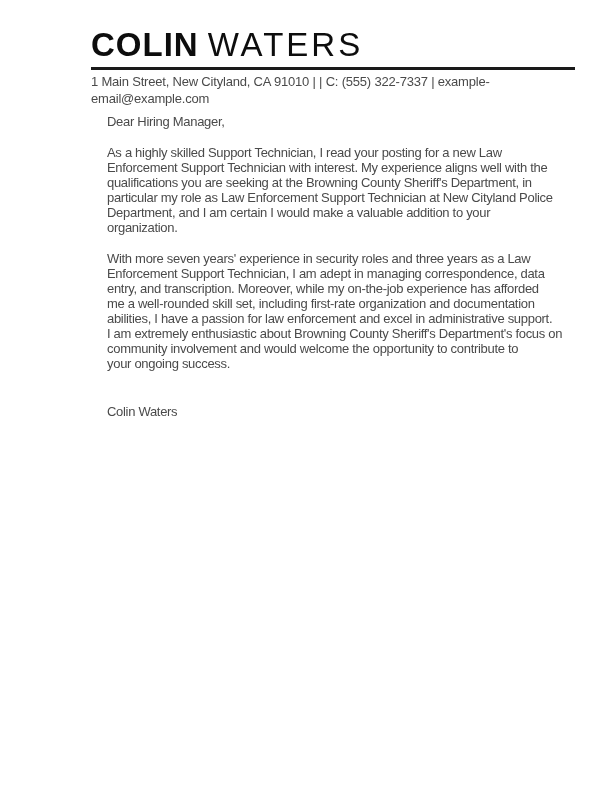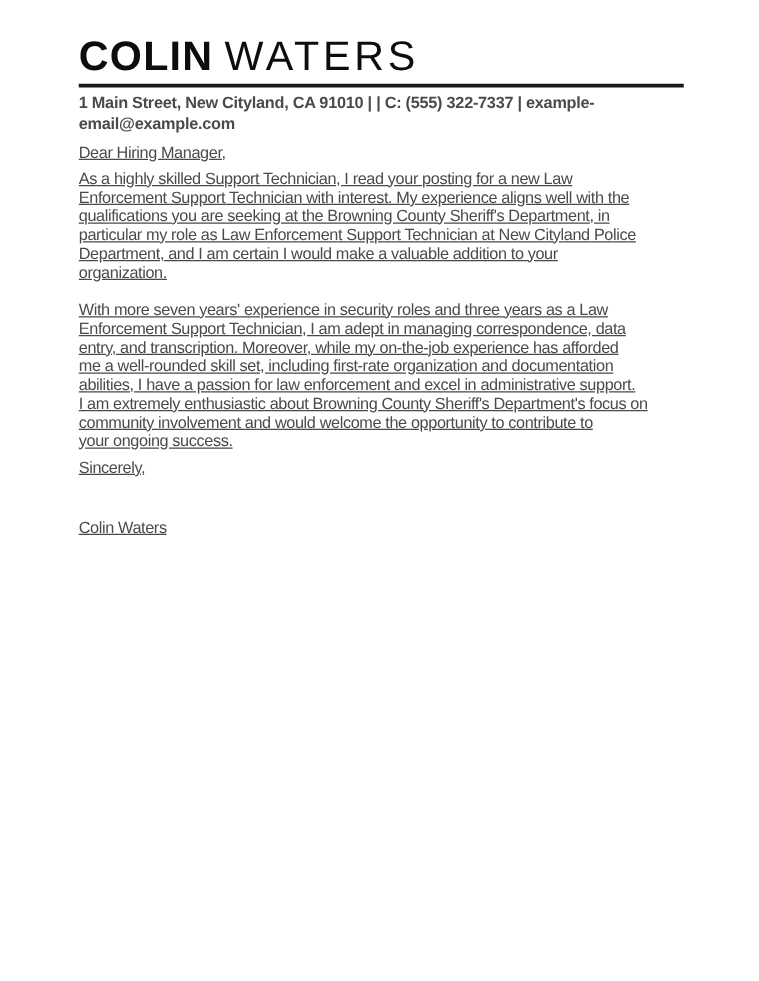--- a/index.html
+++ b/index.html
@@ -12,20 +12,21 @@
   html, body { margin: 0; padding: 0; background: #fff; }
   body {
     width: 607px; height: 785px;
     font-family: "Liberation Sans", "DejaVu Sans", sans-serif;
   }
   .page {
     position: relative;
     width: 607px; height: 662px;
     background: var(--page-bg);
     overflow: hidden;
+    padding-left: 28px;
   }
   .content {
     padding: 27px 0 0 63px;
     width: 560px;
   }
   h1.name {
     margin: 0;
     font-size: 33px;
     line-height: 36px;
     font-weight: 400;
@@ -47,32 +48,30 @@
     background: var(--divider-color);
     margin-top: 4px;
   }
   .contact {
     margin: 3px 0 0 0;
     font-size: 13px;
     line-height: 17.5px;
     letter-spacing: -0.2px;
     color: var(--body-color);
     white-space: pre;
-    font-weight: bold;
   }
   .letter-body {
     font-size: 13px;
     line-height: 15px;
     letter-spacing: -0.3px;
     color: var(--body-color);
   }
   .letter-body p {
-    margin: 0;
+    margin: 16px;
     white-space: pre;
-    text-decoration: underline;
   }
   .salutation { margin-top: 6px !important; }
   .para-1     { margin-top: 6px !important; }
   .para-2     { margin-top: 15px !important; }
   .para-3     { margin-top: 17px !important; }
   .closing    { margin-top: 16px !important; }
   .signoff    { margin-top: 6px !important; }
   .signature  { margin-top: 33px !important; }
 </style>
 </head>
@@ -97,18 +96,17 @@
 Department, and I am certain I would make a valuable addition to your
 organization.</p>
       <p class="para-2">With more seven years' experience in security roles and three years as a Law
 Enforcement Support Technician, I am adept in managing correspondence, data
 entry, and transcription. Moreover, while my on-the-job experience has afforded
 me a well-rounded skill set, including first-rate organization and documentation
 abilities, I have a passion for law enforcement and excel in administrative support.
 I am extremely enthusiastic about Browning County Sheriff's Department's focus on
 community involvement and would welcome the opportunity to contribute to
 your ongoing success.</p>
-      <p class="signoff">Sincerely,</p>
       <p class="signature">Colin Waters</p>
     </main>
 
   </div>
 </div>
 
 </body></html>

